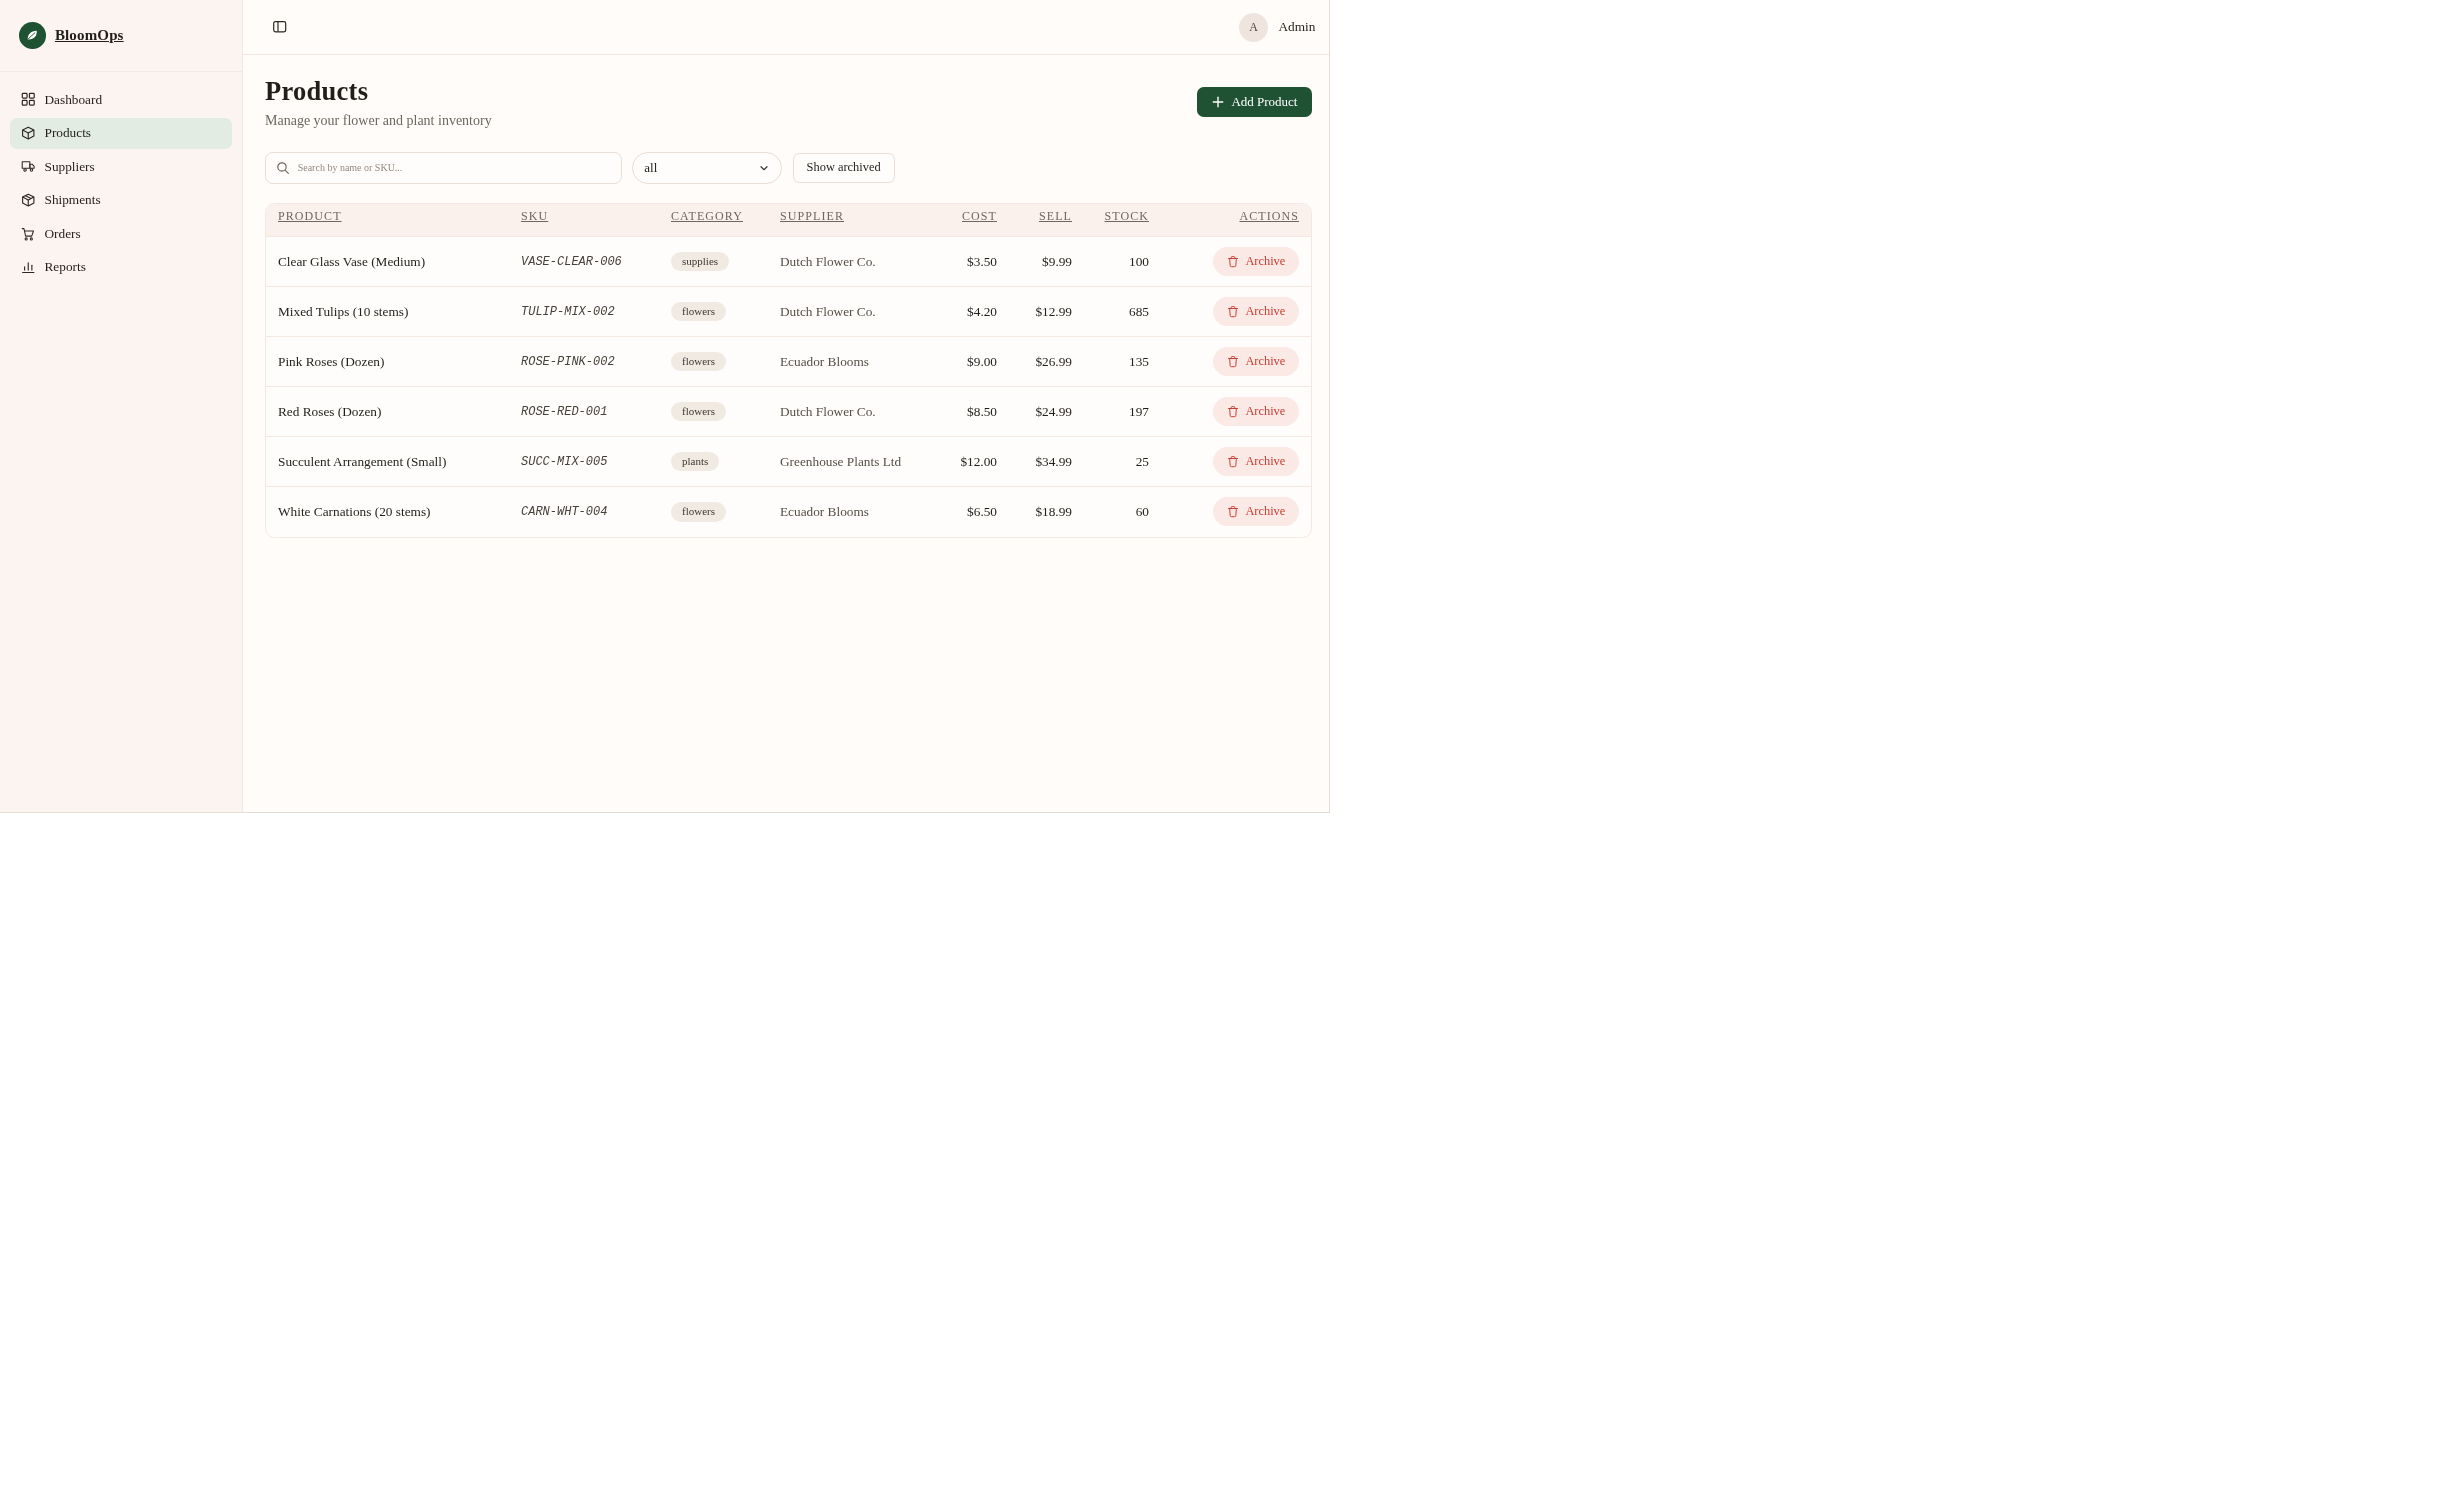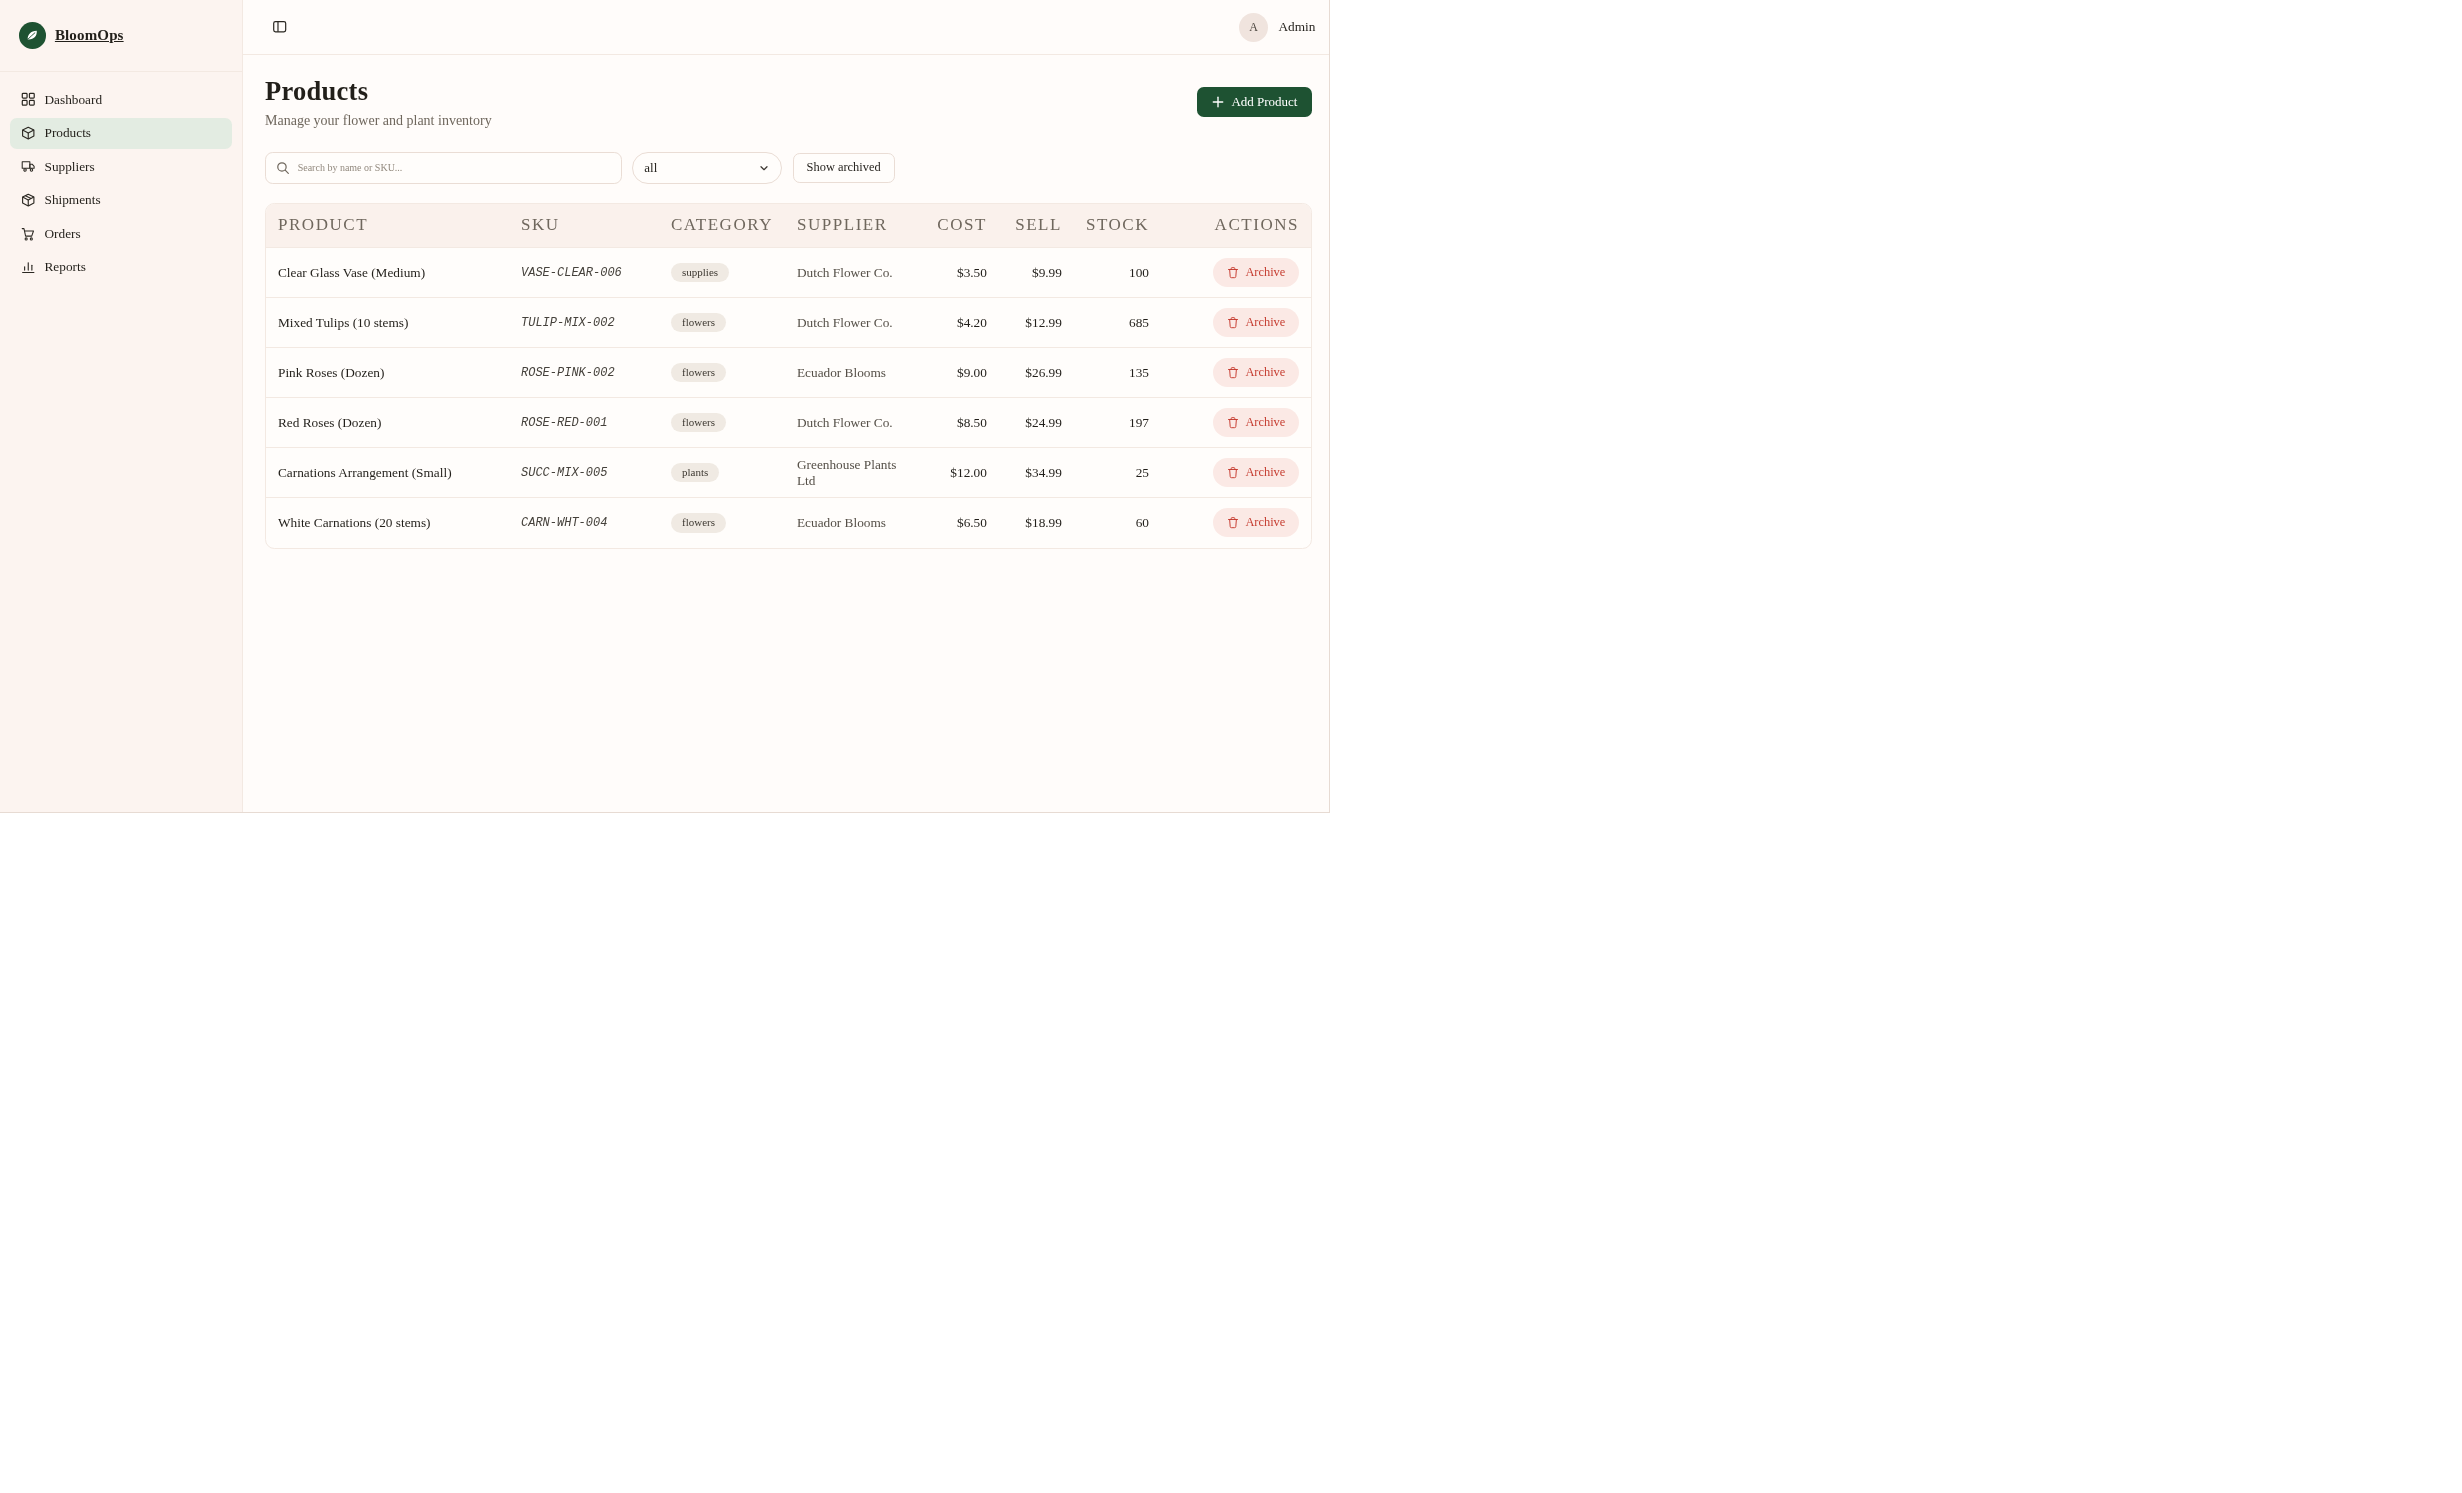--- a/index.html
+++ b/index.html
@@ -117,22 +117,23 @@
   
   .table-card{
     margin-top:19.7px;max-width:1050px;
     border:0.9px solid var(--border-soft);border-radius:9.4px;
     background:var(--bg-card);overflow:hidden;
   }
   table{width:100%;border-collapse:collapse;}
   thead tr{background:#FAF1EC;}
   th{
     font-weight:400;text-align:left;
-    font-size:17px;letter-spacing:.09em;color:#6F675D;
-    padding:11px 12px 12px;
+    font-size:12px;letter-spacing:.09em;color:#6F675D;
+    padding:5px 12px 12px;
+    text-decoration:underline;
   }
   th.num,td.num{text-align:right;}
   th.c-actions,td.c-actions{text-align:right;}
   tbody tr{border-top:0.9px solid var(--border-soft);}
   td{padding:0 12px;height:50px;font-size:13.3px;vertical-align:middle;}
   td.c-sku{
     font-family:"Liberation Mono","DejaVu Sans Mono",monospace;
     font-size:12px;color:#45413B;font-style:italic;
   }
   td.c-supplier{color:#554F47;}
@@ -443,21 +444,21 @@
           <path d="M2 4.5 h12"></path>
           <path d="M5.6 4.5 V3.2 a1.2 1.2 0 0 1 1.2 -1.2 h2.4 a1.2 1.2 0 0 1 1.2 1.2 V4.5"></path>
           <path d="M3.5 4.5 l.75 9.4 a1.6 1.6 0 0 0 1.6 1.5 h4.3 a1.6 1.6 0 0 0 1.6 -1.5 l.75 -9.4"></path>
         </svg>
         <span>Archive</span>
       </button>
     </td>
   </tr>
               <tr>
     <td class="c-product">
-      <span>Carnations Arrangement (Small)</span>
+      <span>Succulent Arrangement (Small)</span>
     </td>
     <td class="c-sku">
       <span>SUCC-MIX-005</span>
     </td>
     <td>
       <span class="pill">plants</span>
     </td>
     <td class="c-supplier">
       <span>Greenhouse Plants Ltd</span>
     </td>

